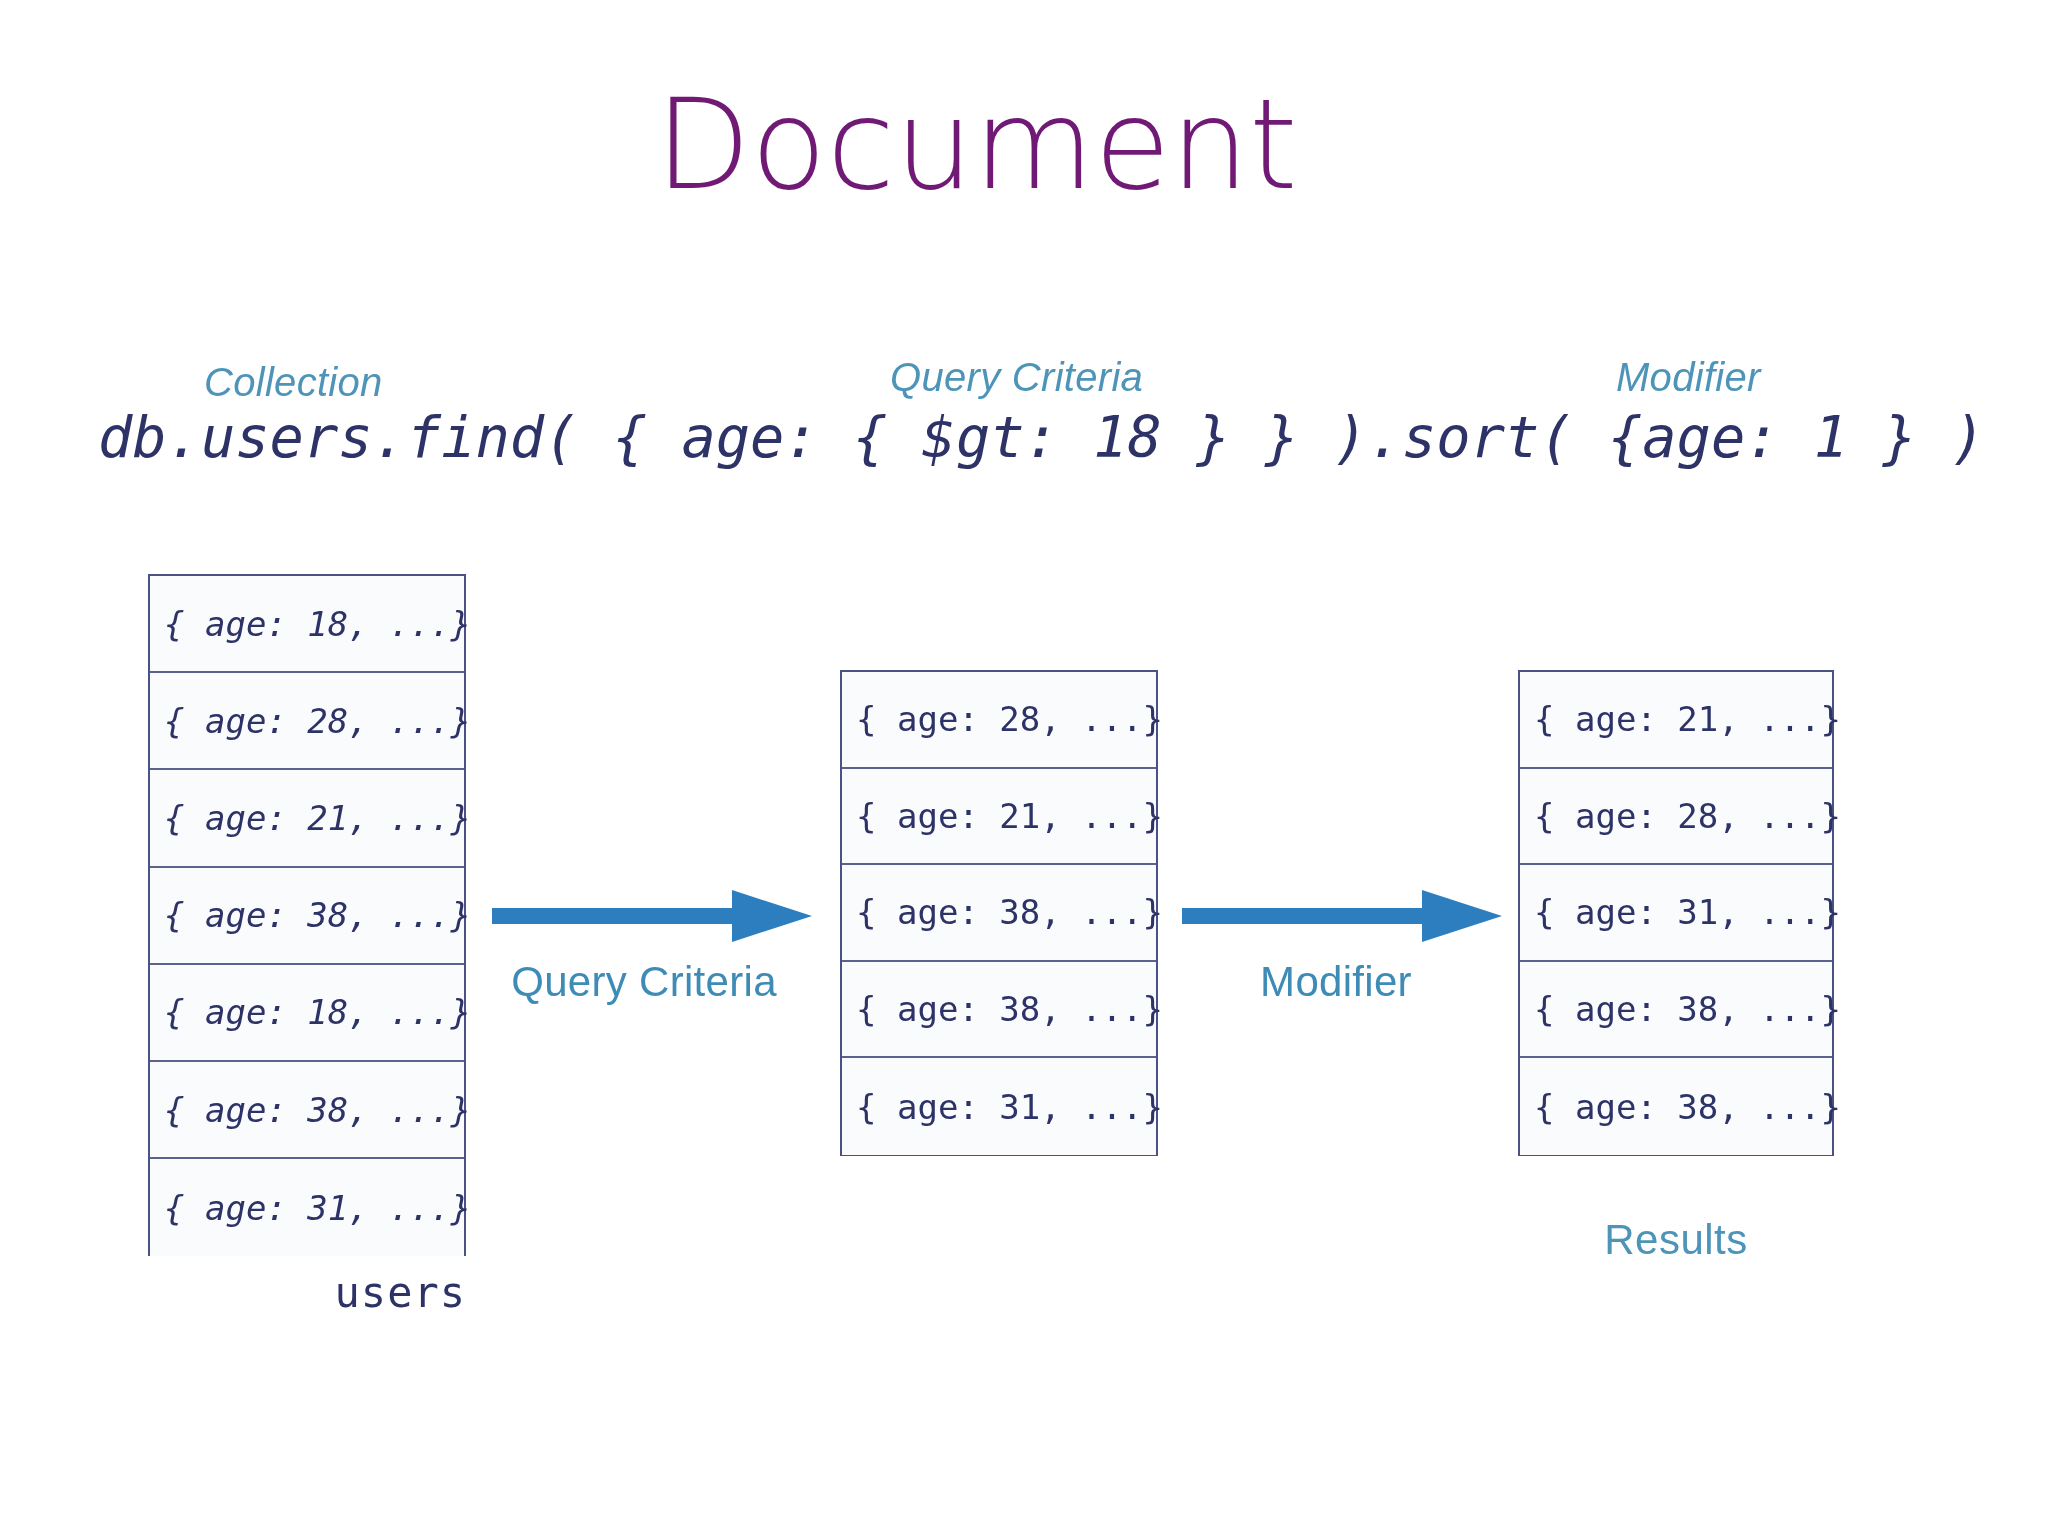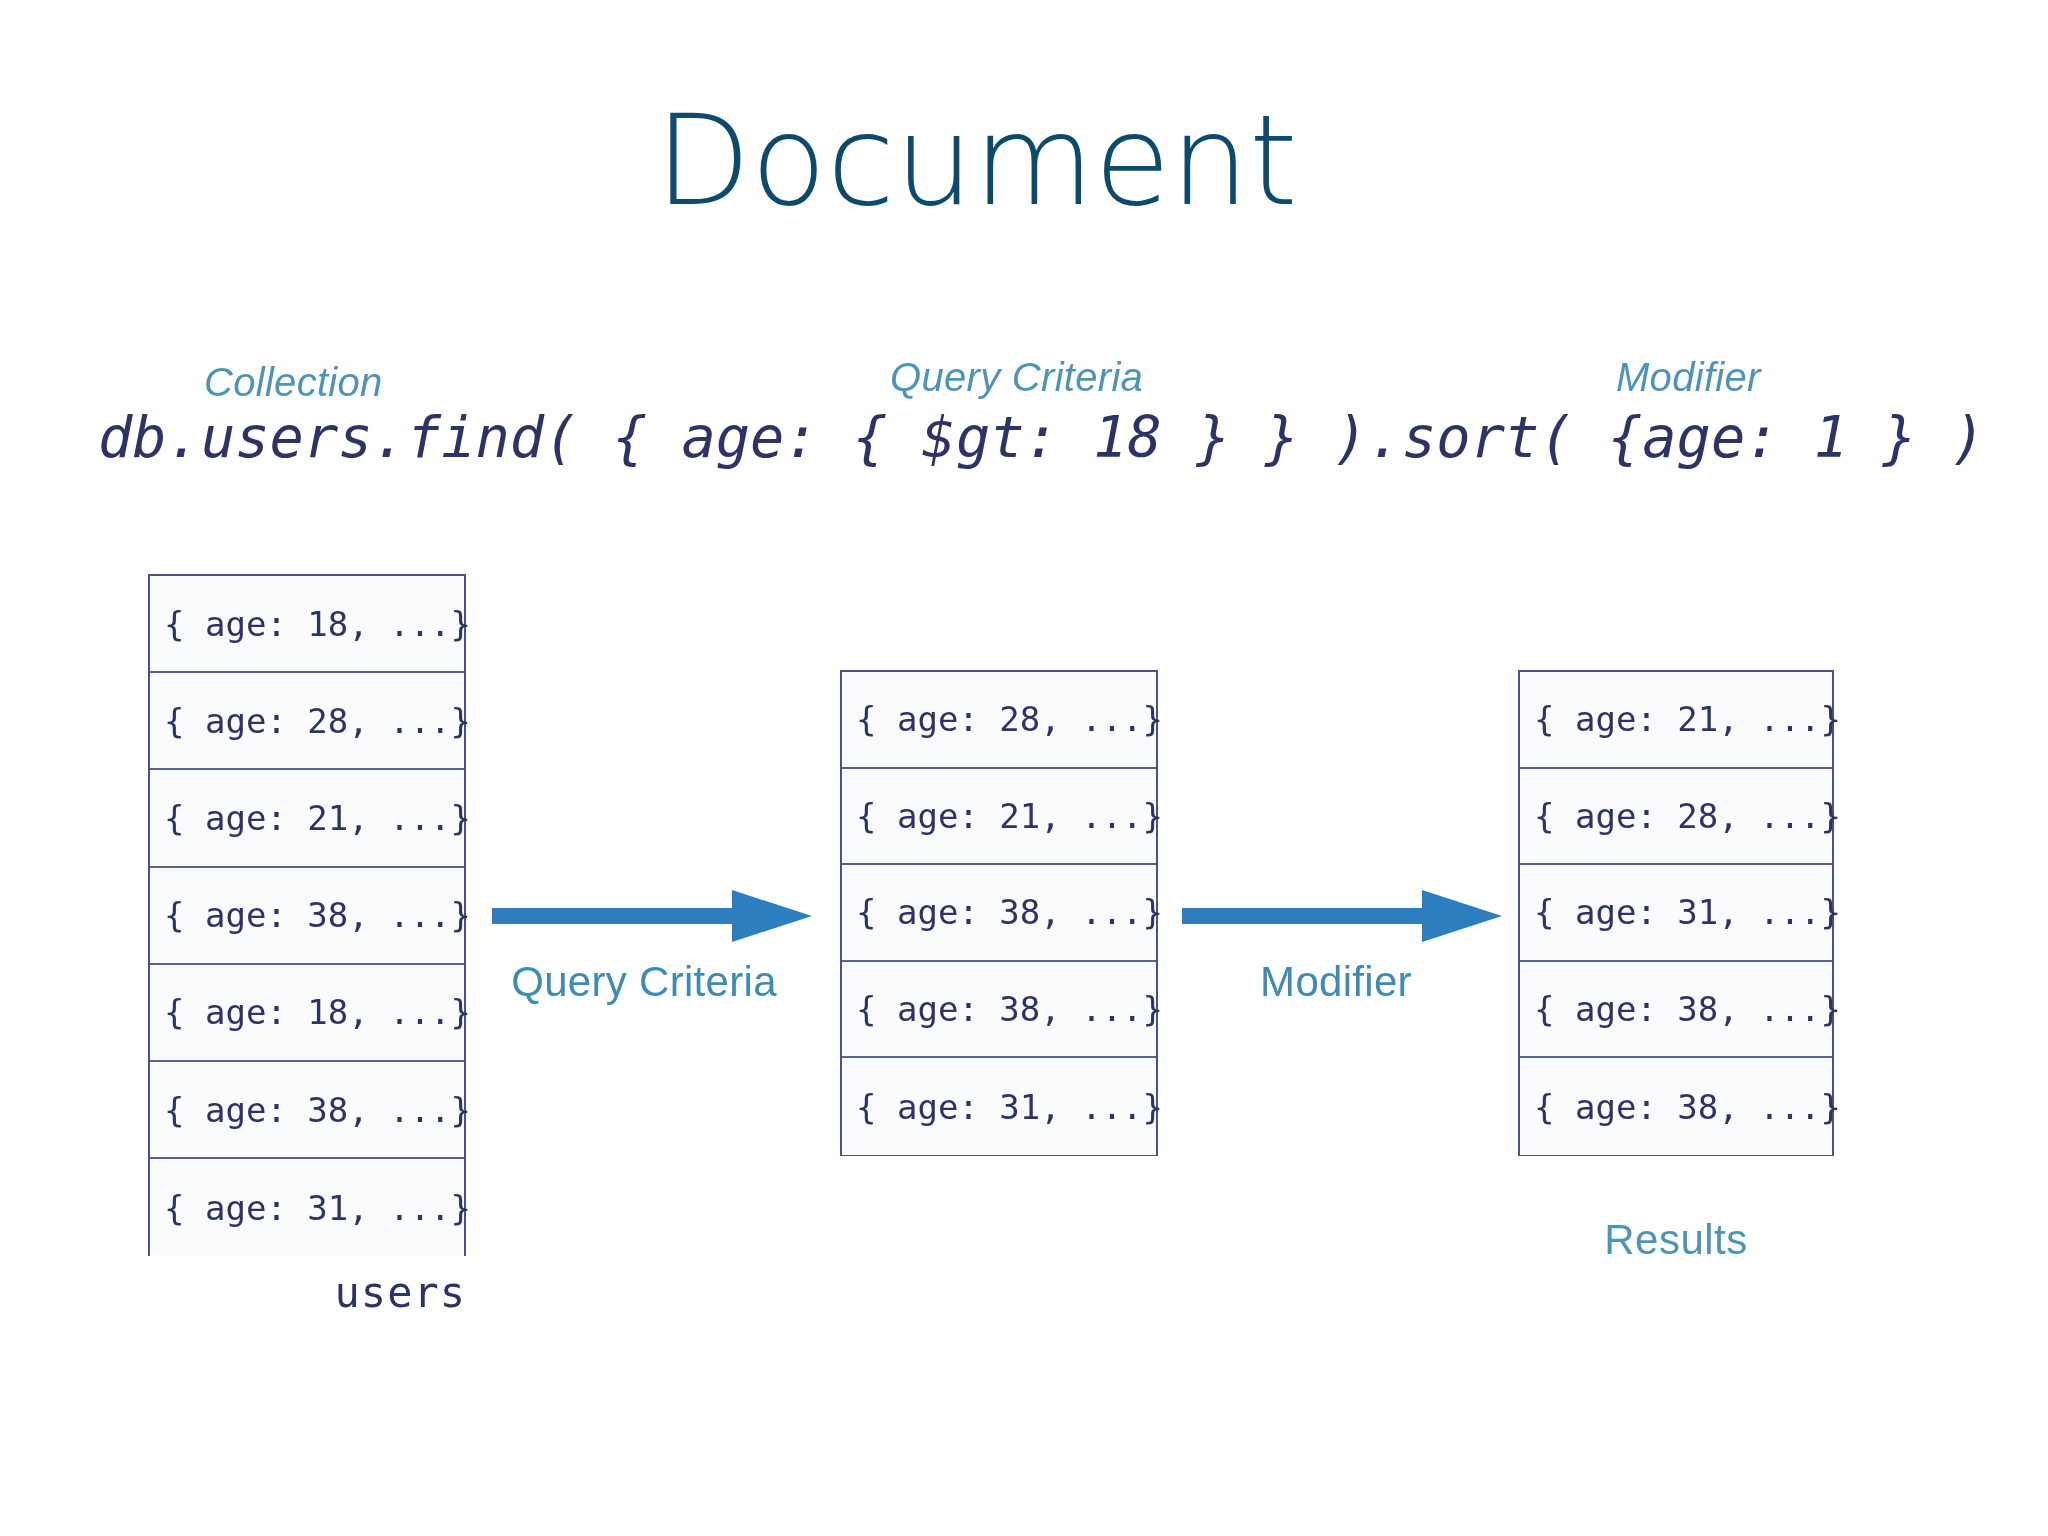--- a/index.html
+++ b/index.html
@@ -13,28 +13,28 @@
     position: relative;
     overflow: hidden;
     font-family: "Liberation Sans", sans-serif;
     -webkit-font-smoothing: antialiased;
   }
 
   
   .slide-title {
     position: absolute;
     left: 0;
-    top: 96px;
+    top: 80px;
     width: 1953px;
     text-align: center;
     font-family: "DejaVu Sans", sans-serif;
     font-size: 124px;
     font-weight: 300;
     letter-spacing: 0px;
-    color: #0c4a6e;
+    color: #701a75;
     line-height: 1.05;
   }
 
   
   .query-block {
     position: absolute;
     left: 0;
     top: 330px;
     width: 2048px;
     height: 180px;
@@ -83,21 +83,21 @@
     font-family: "DejaVu Sans Mono", monospace;
     font-size: 34px;
     color: #2d3367;
     white-space: pre;
     letter-spacing: 0px;
   }
   .doc-row:last-child { border-bottom: none; }
 
   
   #table-users { left: 148px; top: 574px; width: 318px; height: 682px; }
-  #table-users .doc-row { height: 97.2px; }
+  #table-users .doc-row { height: 97.2px; font-style: italic; }
 
   
   #table-filtered { left: 840px; top: 670px; width: 318px; height: 486px; }
   #table-filtered .doc-row { height: 96.6px; }
 
   
   #table-results { left: 1518px; top: 670px; width: 316px; height: 486px; }
   #table-results .doc-row { height: 96.6px; }
 
   

